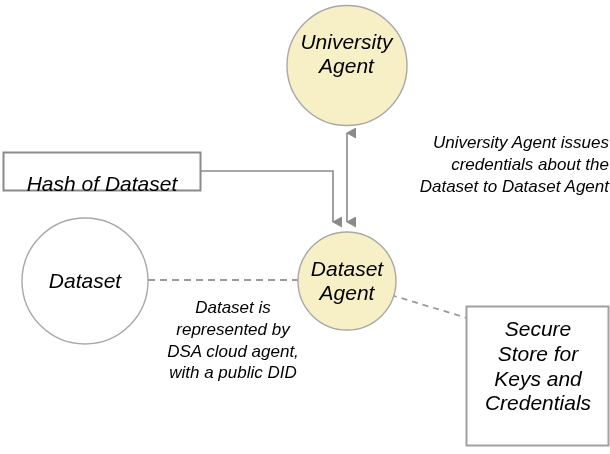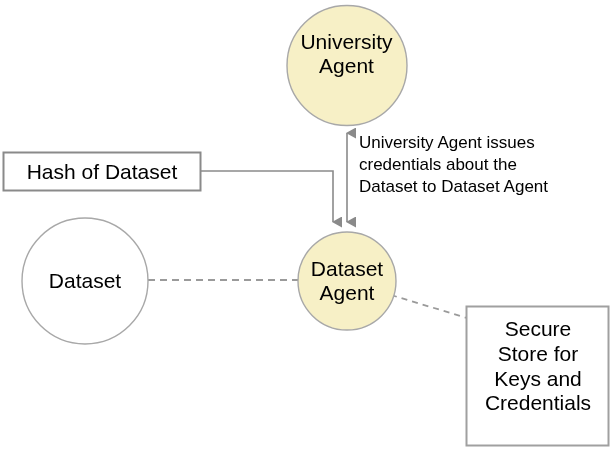--- a/index.html
+++ b/index.html
@@ -12,20 +12,21 @@
     height: 454px;
     font-family: "Liberation Sans", sans-serif;
     color: #000000;
     overflow: hidden;
   }
   #canvas {
     position: relative;
     width: 610px;
     height: 454px;
     background: #ffffff;
+    font-style: italic;
   }
   #diagram-svg {
     position: absolute;
     left: 0;
     top: 0;
     width: 610px;
     height: 454px;
   }
   .node-label {
     position: absolute;
@@ -61,35 +62,35 @@
     top: 257px;
     width: 98px;
   }
   #dataset-label {
     left: 22px;
     top: 269px;
     width: 126px;
   }
   #hash-of-dataset-label {
     left: 4px;
-    top: 160px;
+    top: 172px;
     width: 196px;
   }
   #secure-store-label {
     left: 467px;
     top: 317px;
     width: 142px;
     line-height: 1.18;
     text-align: center;
   }
   #credential-annotation {
     left: 359px;
     top: 132px;
     width: 250px;
-    text-align: left;
+    text-align: right;
   }
   #representation-annotation {
     left: 143px;
     top: 297px;
     width: 180px;
     text-align: center;
   }
 </style>
 </head>
 <body>
@@ -145,14 +146,18 @@
 
   <div class="box-label" id="secure-store-label">Secure
 Store for
 Keys and
 Credentials</div>
 
   <div class="annotation" id="credential-annotation">University Agent issues
 credentials about the
 Dataset to Dataset Agent</div>
 
+  <div class="annotation" id="representation-annotation">Dataset is
+represented by
+DSA cloud agent,
+with a public DID</div>
 
 </div>
 
 </body></html>

